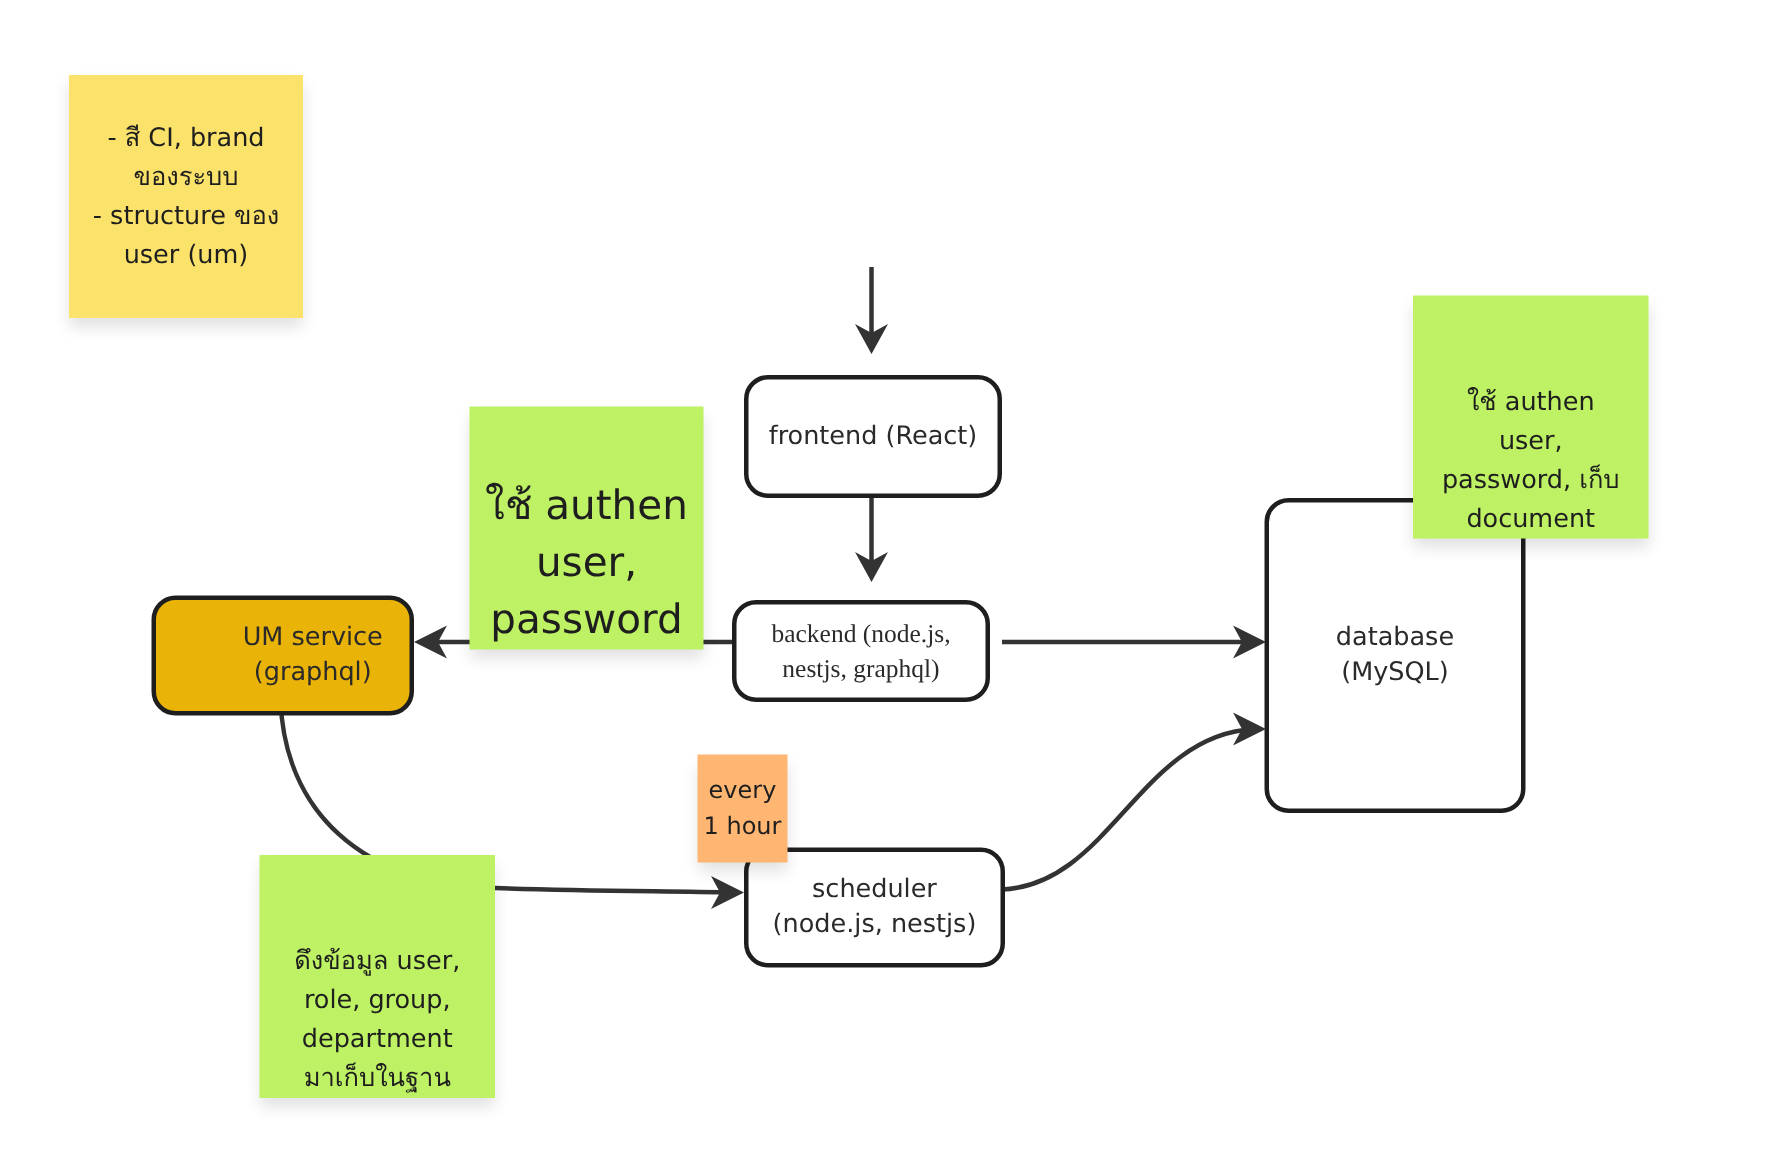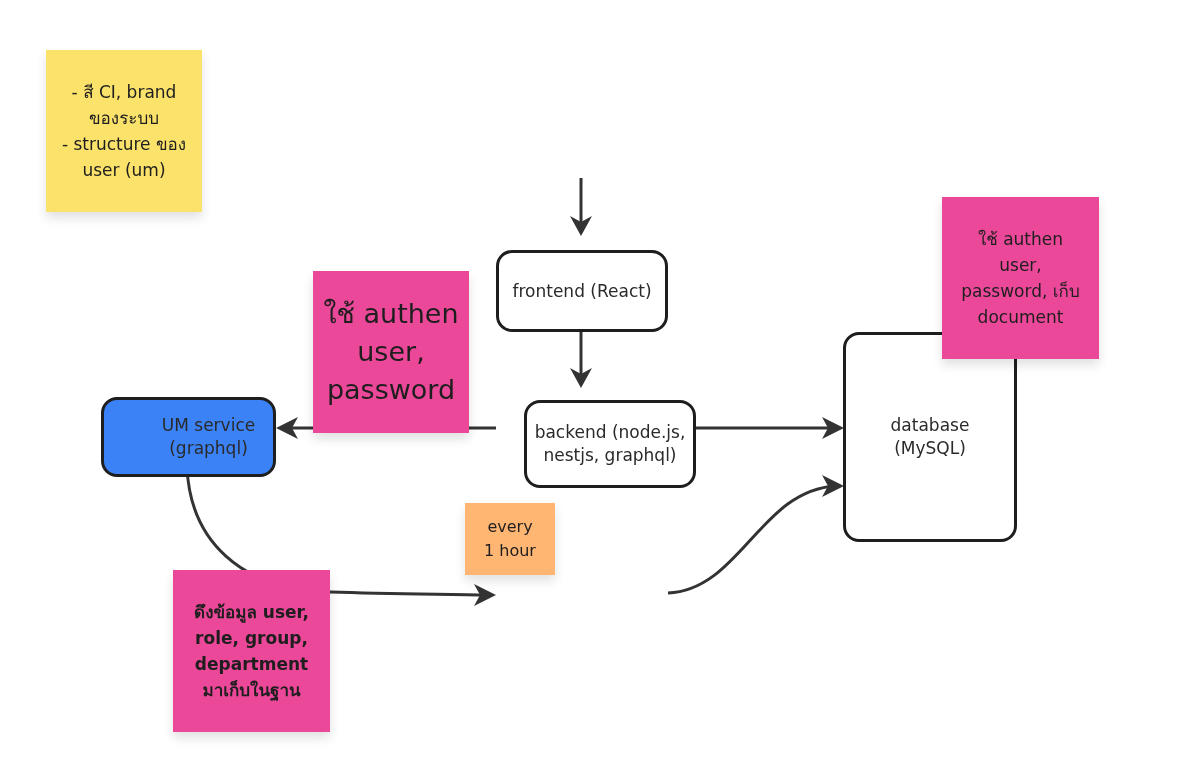--- a/index.html
+++ b/index.html
@@ -36,36 +36,36 @@
       align-items: center;
       justify-content: center;
       text-align: center;
       font-size: 17px;
       line-height: 23px;
       white-space: pre-line;
       color: #2a2a2a;
       margin-top: 10px;
     }
     .node.um {
-      background: #3b82f6;
+      background: #eab308;
       padding-left: 40px;
     }
     .sticky {
       position: absolute;
       box-sizing: border-box;
       display: flex;
       align-items: center;
       justify-content: center;
       text-align: center;
       white-space: pre-line;
       color: #1e1e1e;
       box-shadow: 0 6px 10px rgba(0,0,0,0.12);
     }
     .sticky.yellow-dark { background: #fbe26b; }
-    .sticky.yellow-light { background: #ec4899; }
+    .sticky.yellow-light { background: #bef264; align-items: flex-end; }
     .sticky.orange { background: #ffb673; }
 
     .customer {
       position: absolute;
       left: 510px;
       top: 0px;
       width: 150px;
       height: 175px;
     }
     .customer-label {
@@ -111,30 +111,34 @@
 
     <path d="M668,593 C740,590 760,490 836,486" stroke="#333333" stroke-width="3" fill="none"></path>
     <path d="M822,475 L844,486 L822,497 L828,486 Z" fill="#333333"></path>
   </svg>
 
 
   <div class="node" style="left:496px;top:240px;width:172px;height:82px;">
     <span>frontend (React)</span>
   </div>
 
-  <div class="node" style="left:524px;top:390px;width:172px;height:88px;">
+  <div class="node" style="left:488px;top:390px;width:172px;height:68px;font-family:Liberation Serif, serif;">
     <span>backend (node.js,
 nestjs, graphql)</span>
   </div>
 
   <div class="node um" style="left:101px;top:387px;width:175px;height:80px;">
     <span>UM service
 (graphql)</span>
   </div>
 
+  <div class="node" style="left:496px;top:555px;width:174px;height:80px;">
+    <span>scheduler
+(node.js, nestjs)</span>
+  </div>
 
   <div class="node" style="left:843px;top:322px;width:174px;height:210px;">
     <span>database
 (MySQL)</span>
   </div>
 
   <div class="sticky yellow-dark" style="left:46px;top:50px;width:156px;height:162px;font-size:17px;line-height:26px;justify-content:center;">
     <span>- สี CI, brand
 ของระบบ
 - structure ของ
@@ -147,25 +151,25 @@
 password</span>
   </div>
 
   <div class="sticky yellow-light" style="left:942px;top:197px;width:157px;height:162px;font-size:17px;line-height:26px;">
     <span>ใช้ authen
 user,
 password, เก็บ
 document</span>
   </div>
 
-  <div class="sticky yellow-light" style="left:173px;top:570px;width:157px;height:162px;font-size:17px;line-height:26px;font-weight:bold;">
+  <div class="sticky yellow-light" style="left:173px;top:570px;width:157px;height:162px;font-size:17px;line-height:26px;">
     <span>ดึงข้อมูล user,
 role, group,
 department
 มาเก็บในฐาน</span>
   </div>
 
-  <div class="sticky orange" style="left:465px;top:503px;width:90px;height:72px;font-size:16px;line-height:24px;">
+  <div class="sticky orange" style="left:465px;top:503px;width:60px;height:72px;font-size:16px;line-height:24px;">
     <span>every
 1 hour</span>
   </div>
 
 </div>
 
 </body></html>

